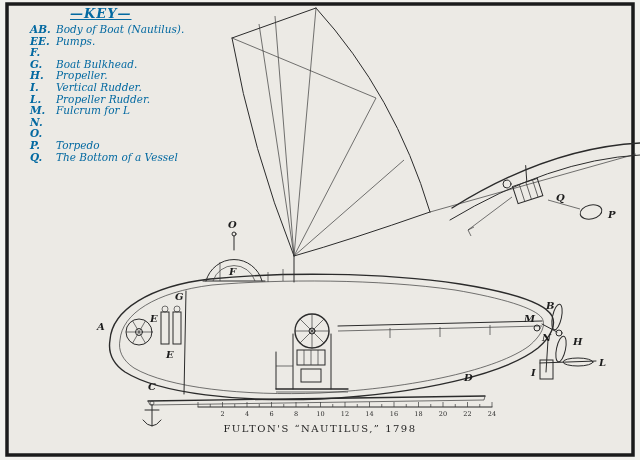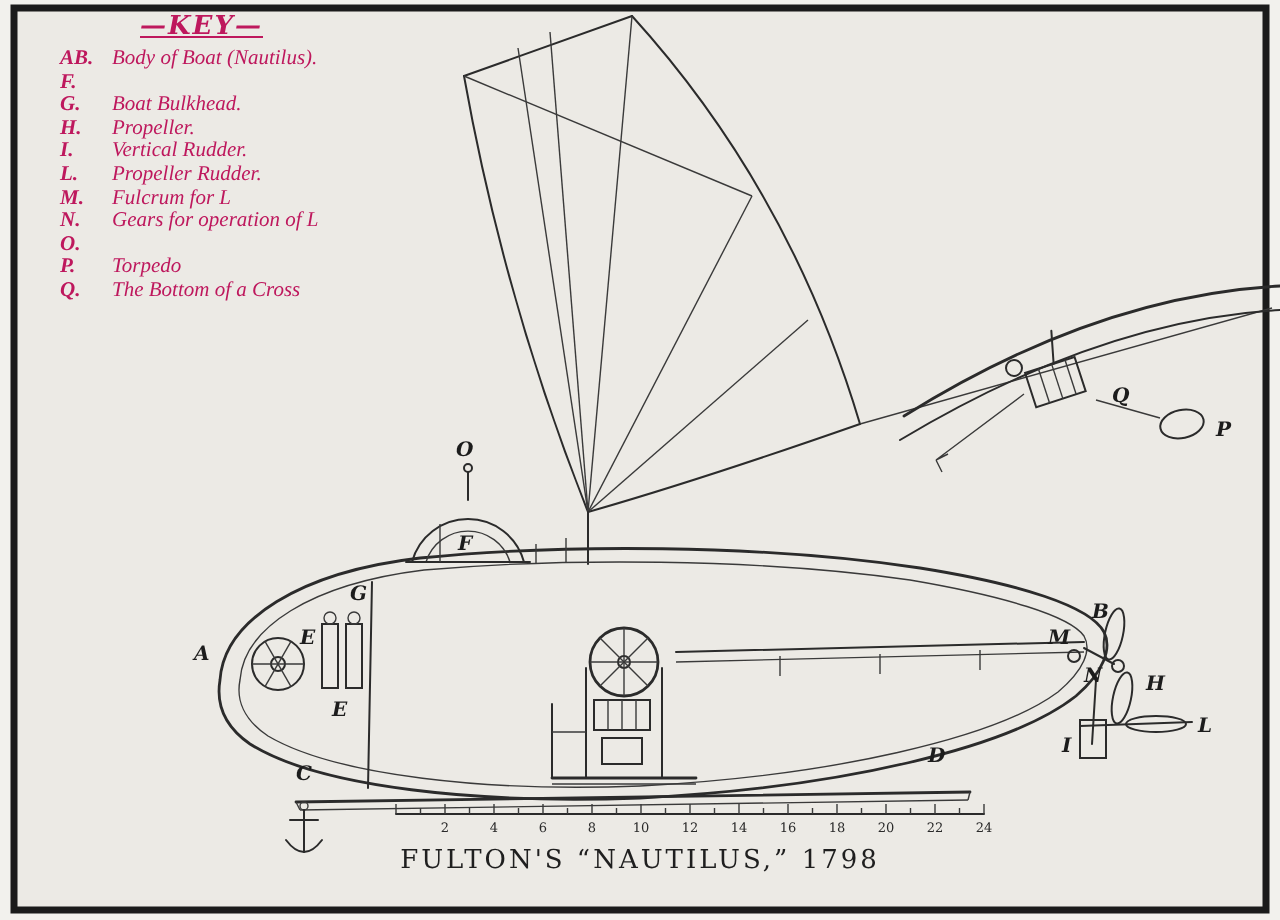--- a/index.html
+++ b/index.html
@@ -3,33 +3,33 @@
 <meta charset="utf-8">
 <style>
   html,body{margin:0;padding:0;}
   body{
     width:640px;height:460px;position:relative;overflow:hidden;
     background:#f2f1ed;
     font-family:"DejaVu Serif", serif;
   }
   .key-panel{
     position:absolute;left:30px;top:6px;width:205px;
-    font-style:italic;color:#be185d;
+    font-style:italic;color:#0369a1;
   }
   .key-title{
     display:block;margin-left:40px;margin-bottom:3px;
     font-weight:bold;font-size:13px;text-decoration:underline;
     letter-spacing:1px;
   }
-  .key-item{display:flex;line-height:11.6px;font-size:10.5px;font-family:Liberation Serif, serif;}
+  .key-item{display:flex;line-height:11.6px;font-size:10.5px;}
   .key-item .k-label{width:26px;font-weight:bold;flex:none;}
   .key-item .k-text{white-space:nowrap;}
   .caption{
     position:absolute;left:0;top:423px;width:640px;text-align:center;
-    font-size:13px;letter-spacing:1.5px;color:#1f1f1f;
+    font-size:10px;letter-spacing:1.5px;color:#1f1f1f;
   }
   svg{position:absolute;left:0;top:0;}
   svg .ink{stroke:#2b2b2b;fill:none;stroke-width:1;stroke-linecap:round;}
   svg .ink2{stroke:#2b2b2b;fill:none;stroke-width:1.4;stroke-linecap:round;}
   svg .thin{stroke:#3a3a3a;fill:none;stroke-width:0.7;}
   svg text.lbl{font:italic bold 10px "DejaVu Serif", serif;fill:#1c1c1c;}
   svg text.tick{font:6.5px "DejaVu Serif", serif;fill:#2a2a2a;text-anchor:middle;}
 </style>
 </head>
 <body>
@@ -227,20 +227,24 @@
   <text class="lbl" x="556" y="201">Q</text>
 </svg>
 
 <div class="key-panel">
   <span class="key-title">—KEY—</span>
   <div class="key-item">
       <span class="k-label">AB.</span>
       <span class="k-text">Body of Boat (Nautilus).</span>
     </div>
   <div class="key-item">
+      <span class="k-label">EE.</span>
+      <span class="k-text">Pumps.</span>
+    </div>
+  <div class="key-item">
       <span class="k-label">F.</span>
     </div>
   <div class="key-item">
       <span class="k-label">G.</span>
       <span class="k-text">Boat Bulkhead.</span>
     </div>
   <div class="key-item">
       <span class="k-label">H.</span>
       <span class="k-text">Propeller.</span>
     </div>
@@ -251,28 +255,27 @@
   <div class="key-item">
       <span class="k-label">L.</span>
       <span class="k-text">Propeller Rudder.</span>
     </div>
   <div class="key-item">
       <span class="k-label">M.</span>
       <span class="k-text">Fulcrum for L</span>
     </div>
   <div class="key-item">
       <span class="k-label">N.</span>
-      <span class="k-text">Gears for operation of L</span>
     </div>
   <div class="key-item">
       <span class="k-label">O.</span>
     </div>
   <div class="key-item">
       <span class="k-label">P.</span>
       <span class="k-text">Torpedo</span>
     </div>
   <div class="key-item">
       <span class="k-label">Q.</span>
-      <span class="k-text">The Bottom of a Cross</span>
+      <span class="k-text">The Bottom of a Vessel</span>
     </div>
 </div>
 
 <div class="caption">FULTON'S “NAUTILUS,” 1798</div>
 
 </body></html>

